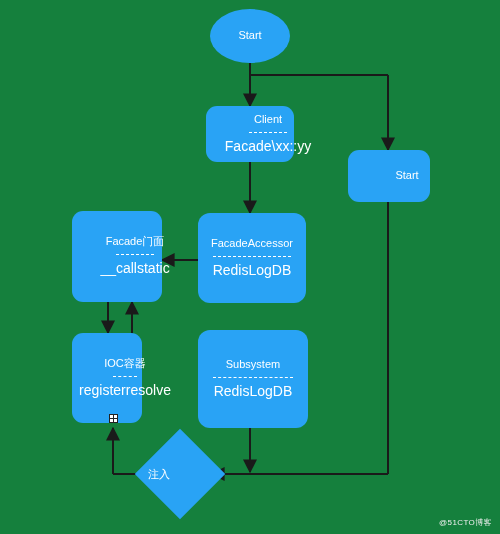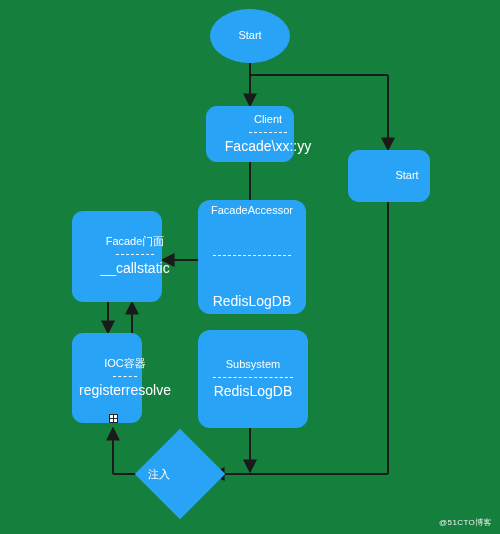--- a/index.html
+++ b/index.html
@@ -177,21 +177,21 @@
   <div class="node sharp" style="left:206px; top:106px; width:88px; height:56px;">
     <span class="title">Client</span>
     <span class="divider"></span>
     <span class="sub">Facade\xx::yy</span>
   </div>
 
   <div class="node sharp" style="left:348px; top:150px; width:82px; height:52px;">
     <span class="title">Start</span>
   </div>
 
-  <div class="node rounded" style="left:198px; top:200px; width:108px; height:114px;gap:32px;">
+  <div class="node rounded" style="left:198px; top:213px; width:108px; height:90px;">
     <span class="title">FacadeAccessor</span>
     <span class="divider"></span>
     <span class="sub-list">
       <span class="sub">Redis</span>
       <span class="sub">Log</span>
       <span class="sub">DB</span>
     </span>
   </div>
 
   <div class="node sharp" style="left:72px; top:211px; width:90px; height:91px;">

